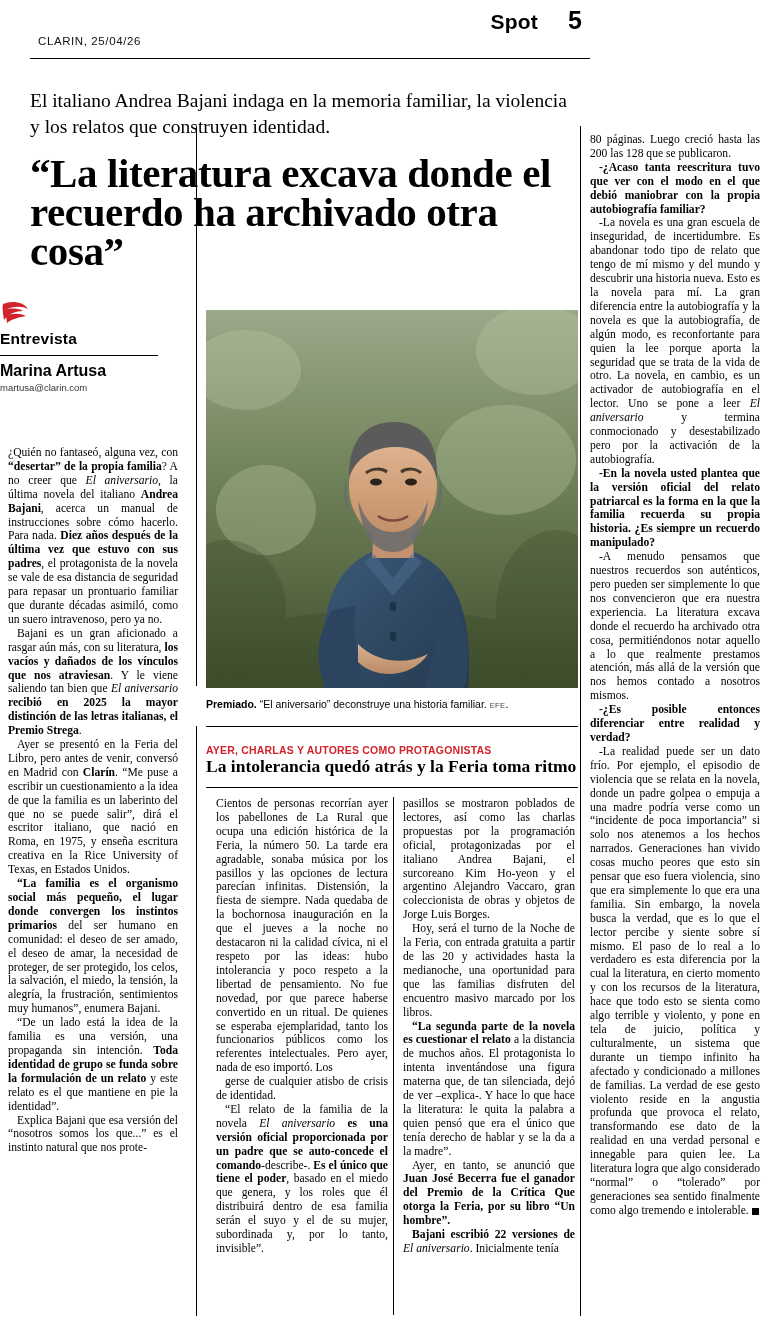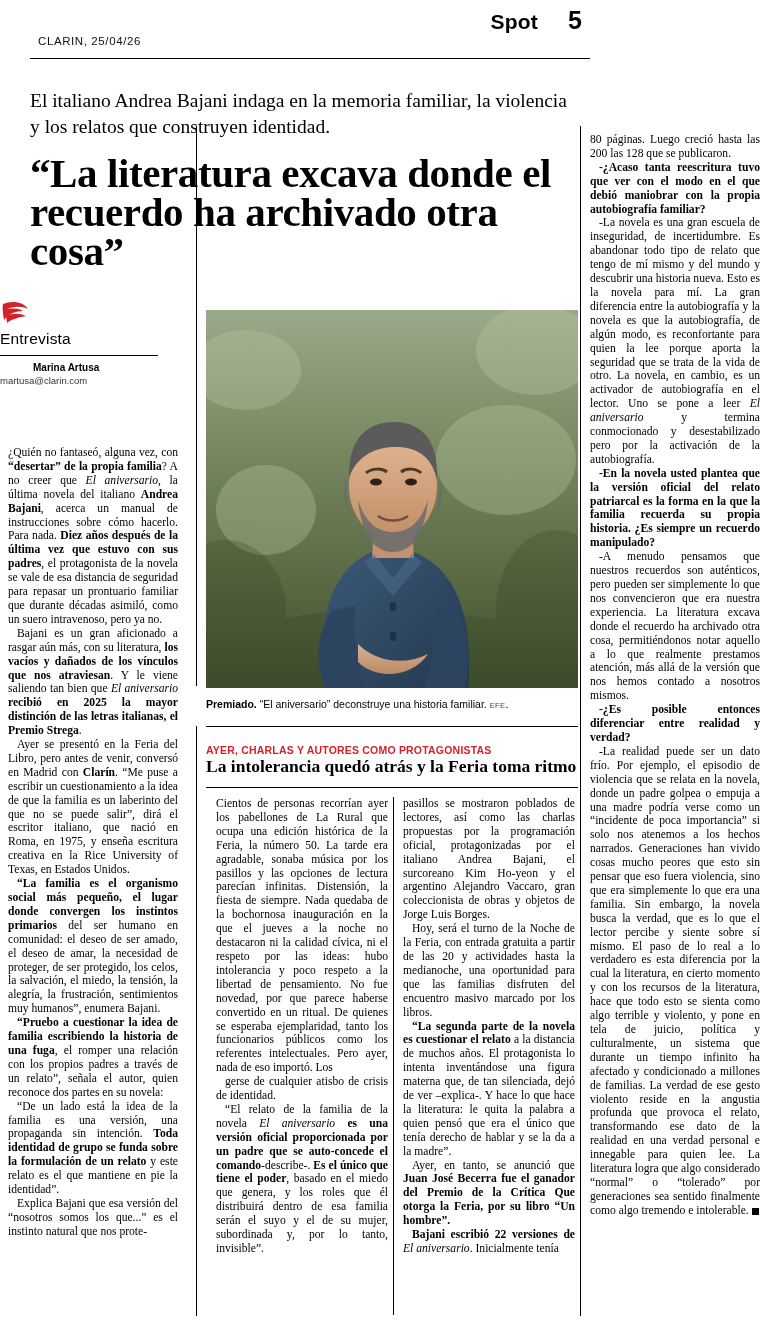--- a/index.html
+++ b/index.html
@@ -93,35 +93,34 @@
     width: 165px;
   }
   .logo-mark {
     width: 30px;
     height: 26px;
     position: relative;
   }
   .logo-mark svg { display:block; }
   .entrevista {
     font-family: "Liberation Sans", sans-serif;
-    font-weight: normal;
+    font-weight: bold;
     font-size: 15.5px;
     margin-top: 4px;
     letter-spacing: 0.2px;
   }
   .byline-rule {
     border-top: 1px solid #000;
     margin: 7px 0 6px 0;
     width: 158px;
   }
   .author {
     font-family: "Liberation Sans", sans-serif;
     font-weight: bold;
-    font-size: 10px;
-    padding-left: 33px;
+    font-size: 16px;
   }
   .email {
     font-family: "Liberation Sans", sans-serif;
     font-size: 9.5px;
     color: #333;
     margin-top: 2px;
   }
 
   
   .photo {
@@ -323,21 +322,20 @@
   <div class="lower-rule"></div>
   <div class="lower-kicker">AYER, CHARLAS Y AUTORES COMO PROTAGONISTAS</div>
   <div class="lower-title">La intolerancia quedó atrás y la Feria toma ritmo</div>
   <div class="lower-rule2"></div>
 
   <div class="col" id="col1">
       <p class="noindent">¿Quién no fantaseó, alguna vez, con <b>“desertar” de la propia familia</b>? A no creer que <i>El aniversario</i>, la última novela del italiano <b>Andrea Bajani</b>, acerca un manual de instrucciones sobre cómo hacerlo. Para nada. <b>Diez años después de la última vez que estuvo con sus padres</b>, el protagonista de la novela se vale de esa distancia de seguridad para repasar un prontuario familiar que durante décadas asimiló, como un suero intravenoso, pero ya no.</p>
       <p class="">Bajani es un gran aficionado a rasgar aún más, con su literatura, <b>los vacíos y dañados de los vínculos que nos atraviesan</b>. Y le viene saliendo tan bien que <i>El aniversario</i> <b>recibió en 2025 la mayor distinción de las letras italianas, el Premio Strega</b>.</p>
       <p class="">Ayer se presentó en la Feria del Libro, pero antes de venir, conversó en Madrid con <b>Clarín</b>. “Me puse a escribir un cuestionamiento a la idea de que la familia es un laberinto del que no se puede salir”, dirá el escritor italiano, que nació en Roma, en 1975, y enseña escritura creativa en la Rice University of Texas, en Estados Unidos.</p>
       <p class=""><b>“La familia es el organismo social más pequeño, el lugar donde convergen los instintos primarios</b> del ser humano en comunidad: el deseo de ser amado, el deseo de amar, la necesidad de proteger, de ser protegido, los celos, la salvación, el miedo, la tensión, la alegría, la frustración, sentimientos muy humanos”, enumera Bajani.</p>
-      <p class=""><b>“Pruebo a cuestionar la idea de familia escribiendo la historia de una fuga</b>, el romper una relación con los propios padres a través de un relato”, señala el autor, quien reconoce dos partes en su novela:</p>
       <p class="">“De un lado está la idea de la familia es una versión, una propaganda sin intención. <b>Toda identidad de grupo se funda sobre la formulación de un relato</b> y este relato es el que mantiene en pie la identidad”.</p>
       <p class="">Explica Bajani que esa versión del “nosotros somos los que...” es el instinto natural que nos prote-</p>
     </div>
   <div class="col" id="col2">
       <p class="noindent">Cientos de personas recorrían ayer los pabellones de La Rural que ocupa una edición histórica de la Feria, la número 50. La tarde era agradable, sonaba música por los pasillos y las opciones de lectura parecían infinitas. Distensión, la fiesta de siempre. Nada quedaba de la bochornosa inauguración en la que el jueves a la noche no destacaron ni la calidad cívica, ni el respeto por las ideas: hubo intolerancia y poco respeto a la libertad de pensamiento. No fue novedad, por que parece haberse convertido en un ritual. De quienes se esperaba ejemplaridad, tanto los funcionarios públicos como los referentes intelectuales. Pero ayer, nada de eso importó. Los</p>
       <p class="">gerse de cualquier atisbo de crisis de identidad.</p>
       <p class="">“El relato de la familia de la novela <i>El aniversario</i> <b>es una versión oficial proporcionada por un padre que se auto-concede el comando</b>-describe-. <b>Es el único que tiene el poder</b>, basado en el miedo que genera, y los roles que él distribuirá dentro de esa familia serán el suyo y el de su mujer, subordinada y, por lo tanto, invisible”.</p>
     </div>
   <div class="col" id="col3">
       <p class="noindent">pasillos se mostraron poblados de lectores, así como las charlas propuestas por la programación oficial, protagonizadas por el italiano Andrea Bajani, el surcoreano Kim Ho-yeon y el argentino Alejandro Vaccaro, gran coleccionista de obras y objetos de Jorge Luis Borges.</p>

